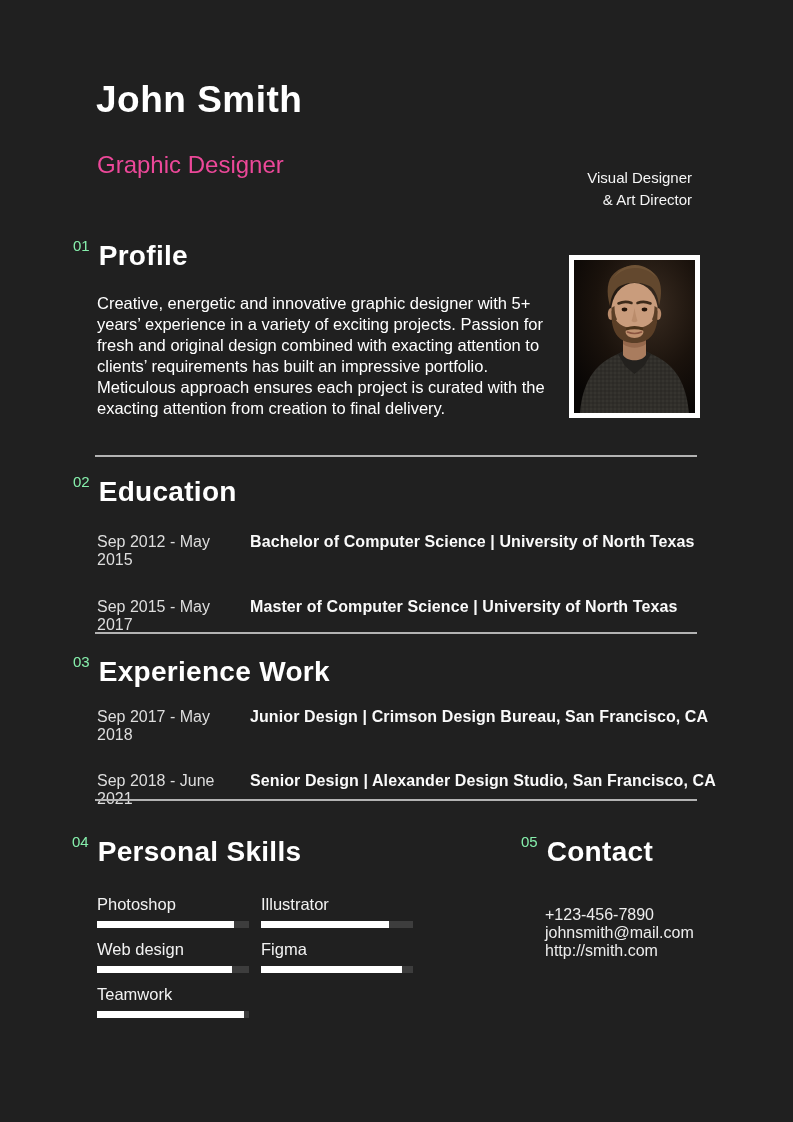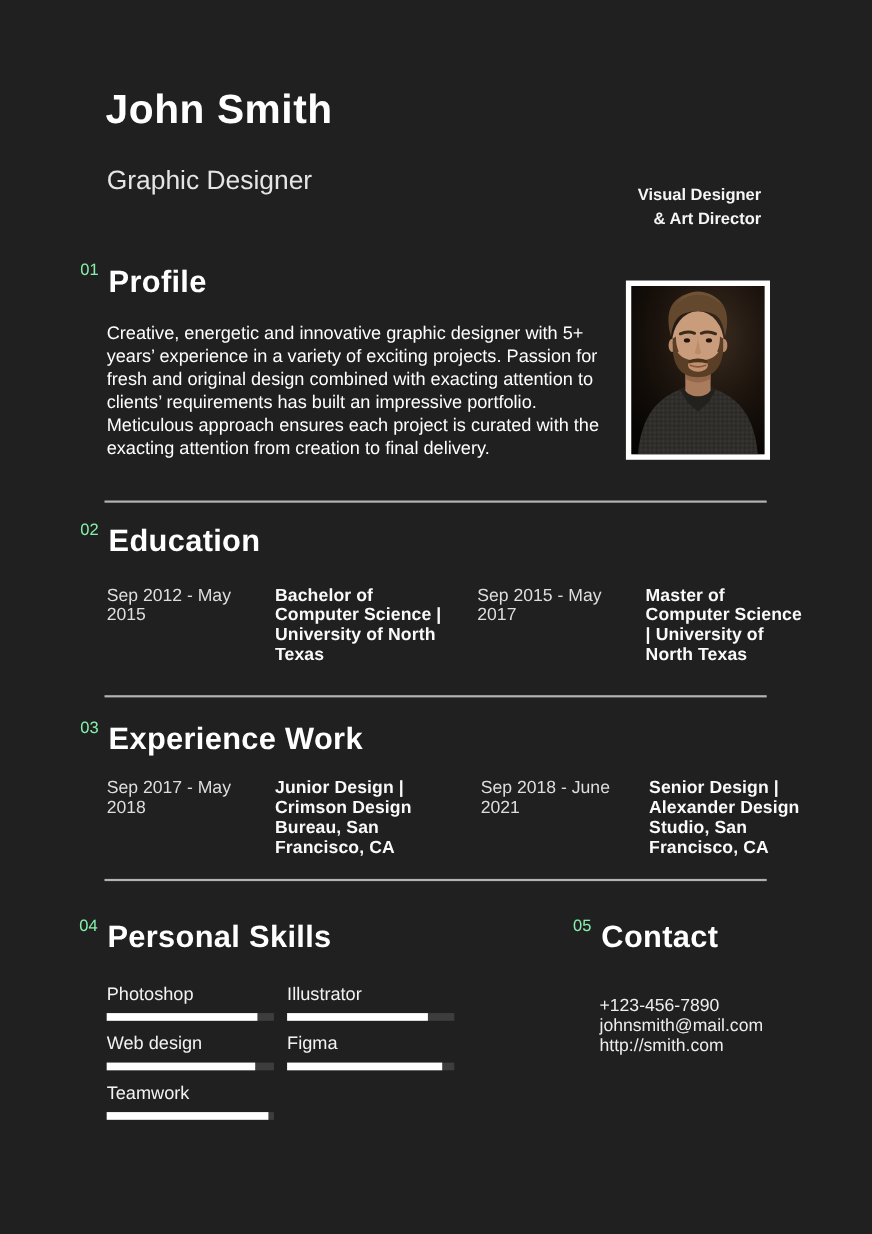--- a/index.html
+++ b/index.html
@@ -14,26 +14,26 @@
   .abs { position:absolute; }
 
   
   .name {
     left:96px; top:79px;
     font-size:37px; font-weight:800; letter-spacing:0.5px;
     color:#ffffff;
   }
   .role {
     left:97px; top:151px;
-    font-size:24px; font-weight:400; color:#e5e5e5;
+    font-size:24px; font-weight:400; color:#ec4899;
   }
   .tagline {
     right:101px; top:167px;
     text-align:right;
-    font-size:15px; line-height:21.5px; font-weight:700; color:#f5f5f5;
+    font-size:15px; line-height:21.5px; font-weight:400; color:#f5f5f5;
   }
 
   
   .section-heading { display:flex; align-items:flex-start; }
   .section-number {
     font-size:15px; font-weight:400; color:#86efac;
     margin-top:-3px; margin-right:9px;
   }
   .section-title {
     font-size:28px; font-weight:700; letter-spacing:0.3px; color:#ffffff;
@@ -55,21 +55,21 @@
 
   
   .divider { left:95px; width:602px; height:2px; background:#b3b3b3; }
   .divider-1 { top:455px; }
   .divider-2 { top:632px; }
   .divider-3 { top:799px; }
 
   
   .education-section { left:73px; top:476px; width:660px; }
   .experience-section { left:73px; top:656px; width:680px; }
-  .entry-rows { display:flex; flex-direction:row; }
+  .entry-rows { display:flex; flex-direction:column; }
   .education-section .entry-rows { margin:25px 0 0 24px; gap:29px; }
   .experience-section .entry-rows { margin:20px 0 0 24px; gap:28px; }
   .entry-row { display:flex; align-items:baseline; }
   .entry-dates {
     width:152px; flex-shrink:0;
     font-size:16px; font-weight:400; color:#dedede;
   }
   .entry-desc {
     margin-left:1px;
     font-size:16px; font-weight:700; color:#fafafa; letter-spacing:0.1px;

